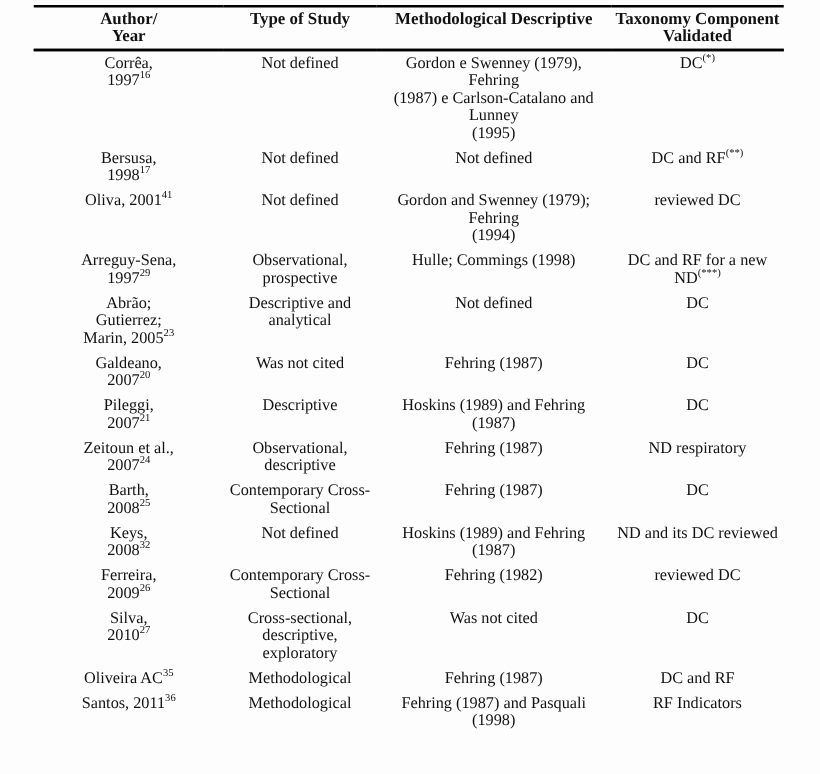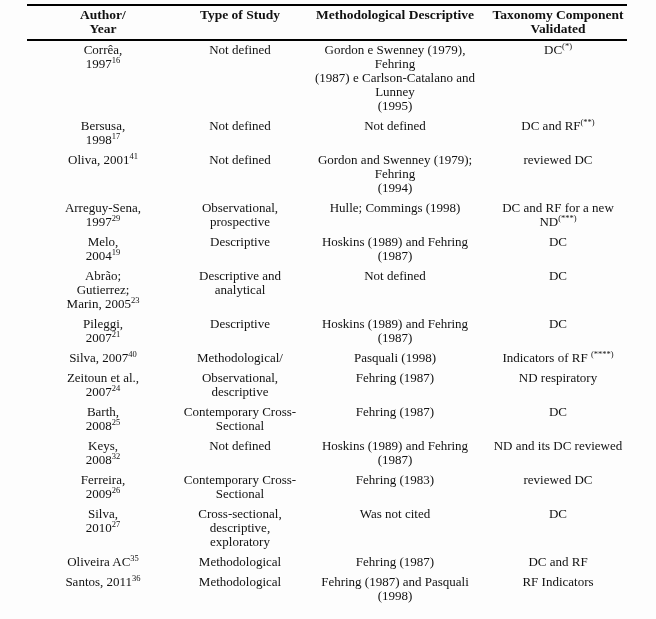--- a/index.html
+++ b/index.html
@@ -98,47 +98,41 @@
         <tr>
           <td><span>Arreguy-Sena,
 1997</span><sup>29</sup></td>
           <td><span>Observational,
 prospective</span></td>
           <td><span>Hulle; Commings (1998)</span></td>
           <td><span>DC and RF for a new
 ND</span><sup>(***)</sup></td>
         </tr>
         <tr>
-          <td><span>Melo,
-2004</span><sup>19</sup></td>
-          <td><span>Descriptive</span></td>
-          <td><span>Hoskins (1989) and Fehring (1987)</span></td>
-          <td><span>DC</span></td>
-        </tr>
-        <tr>
           <td><span>Abrão;
 Gutierrez;
 Marin, 2005</span><sup>23</sup></td>
           <td><span>Descriptive and
 analytical</span></td>
           <td><span>Not defined</span></td>
           <td><span>DC</span></td>
         </tr>
         <tr>
+          <td><span>Galdeano,
+2007</span><sup>20</sup></td>
+          <td><span>Was not cited</span></td>
+          <td><span>Fehring (1987)</span></td>
+          <td><span>DC</span></td>
+        </tr>
+        <tr>
           <td><span>Pileggi,
 2007</span><sup>21</sup></td>
           <td><span>Descriptive</span></td>
           <td><span>Hoskins (1989) and Fehring (1987)</span></td>
           <td><span>DC</span></td>
-        </tr>
-        <tr>
-          <td><span>Silva, 2007</span><sup>40</sup></td>
-          <td><span>Methodological/</span></td>
-          <td><span>Pasquali (1998)</span></td>
-          <td><span>Indicators of RF </span><sup>(****)</sup></td>
         </tr>
         <tr>
           <td><span>Zeitoun et al.,
 2007</span><sup>24</sup></td>
           <td><span>Observational,
 descriptive</span></td>
           <td><span>Fehring (1987)</span></td>
           <td><span>ND respiratory</span></td>
         </tr>
         <tr>
@@ -154,21 +148,21 @@
 2008</span><sup>32</sup></td>
           <td><span>Not defined</span></td>
           <td><span>Hoskins (1989) and Fehring (1987)</span></td>
           <td><span>ND and its DC reviewed</span></td>
         </tr>
         <tr>
           <td><span>Ferreira,
 2009</span><sup>26</sup></td>
           <td><span>Contemporary Cross-
 Sectional</span></td>
-          <td><span>Fehring (1983)</span></td>
+          <td><span>Fehring (1982)</span></td>
           <td><span>reviewed DC</span></td>
         </tr>
         <tr>
           <td><span>Silva,
 2010</span><sup>27</sup></td>
           <td><span>Cross-sectional,
 descriptive,
 exploratory</span></td>
           <td><span>Was not cited</span></td>
           <td><span>DC</span></td>

